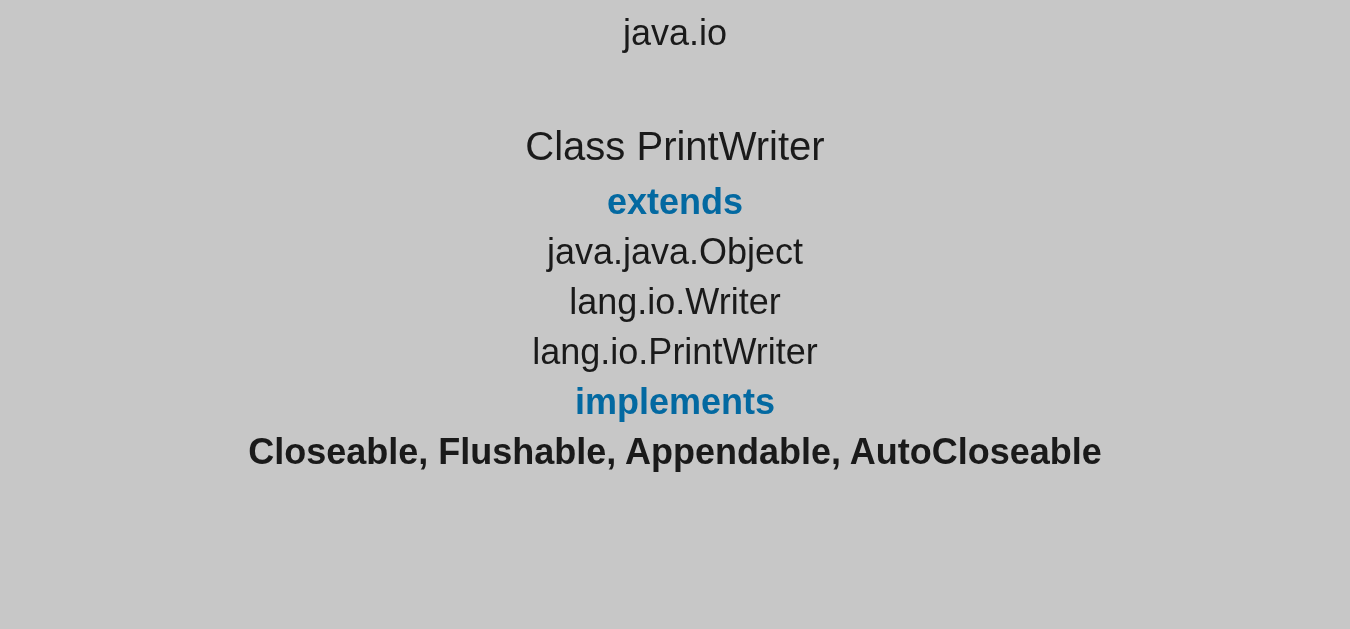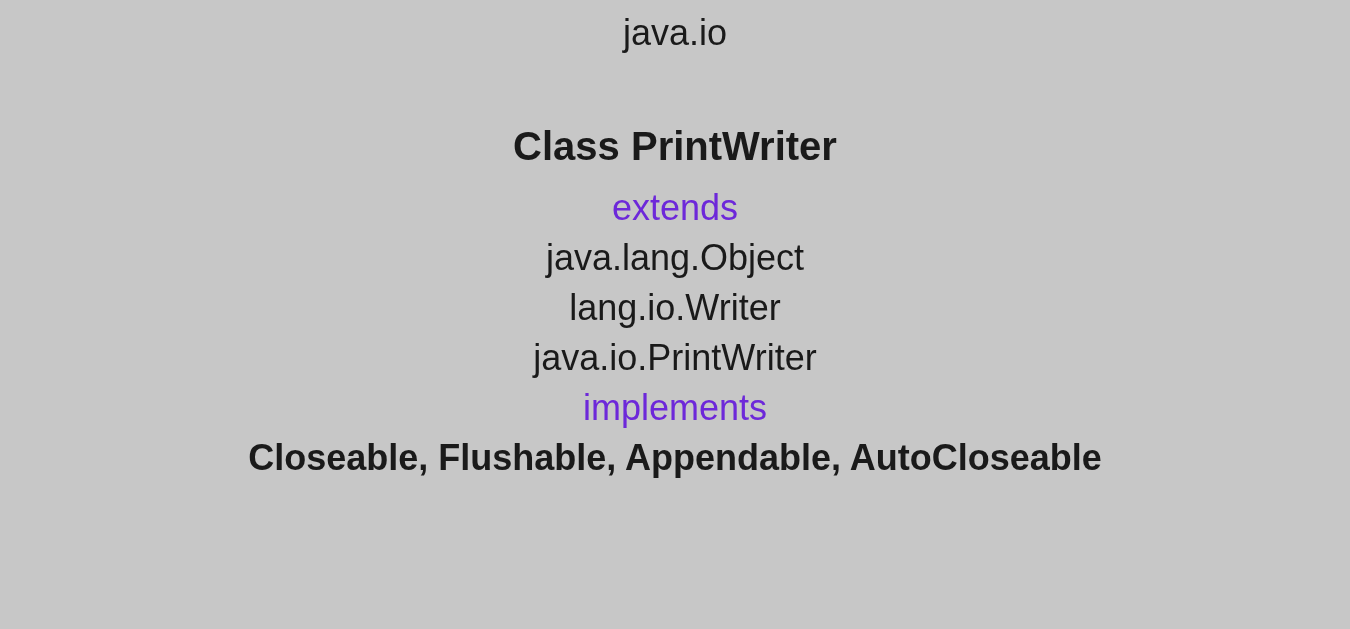--- a/index.html
+++ b/index.html
@@ -18,27 +18,27 @@
       color: #1a1a1a;
     }
     .package-name {
       font-size: 36px;
       font-weight: 400;
       margin-top: 12px;
       margin-bottom: 70px;
     }
     .class-name {
       font-size: 40px;
-      font-weight: 700;
-      margin-bottom: 14px;
+      font-weight: 400;
+      margin-bottom: 8px;
     }
     .keyword {
       font-size: 36px;
-      font-weight: 400;
-      color: #6d28d9;
+      font-weight: 700;
+      color: #0369a1;
       margin-top: 4px;
       margin-bottom: 4px;
     }
     .class-line {
       font-size: 36px;
       font-weight: 400;
       margin-top: 4px;
       margin-bottom: 4px;
     }
     .interfaces {
@@ -49,21 +49,21 @@
   </style>
 </head>
 <body>
 
 <div class="package-name">java.io</div>
 
 <div class="class-name">Class PrintWriter</div>
 
 <div class="keyword">extends</div>
 
-<div class="class-line">java.lang.Object</div>
+<div class="class-line">java.java.Object</div>
 
 <div class="class-line">lang.io.Writer</div>
 
-<div class="class-line">java.io.PrintWriter</div>
+<div class="class-line">lang.io.PrintWriter</div>
 
 <div class="keyword">implements</div>
 
 <div class="interfaces">Closeable, Flushable, Appendable, AutoCloseable</div>
 
 </body></html>

